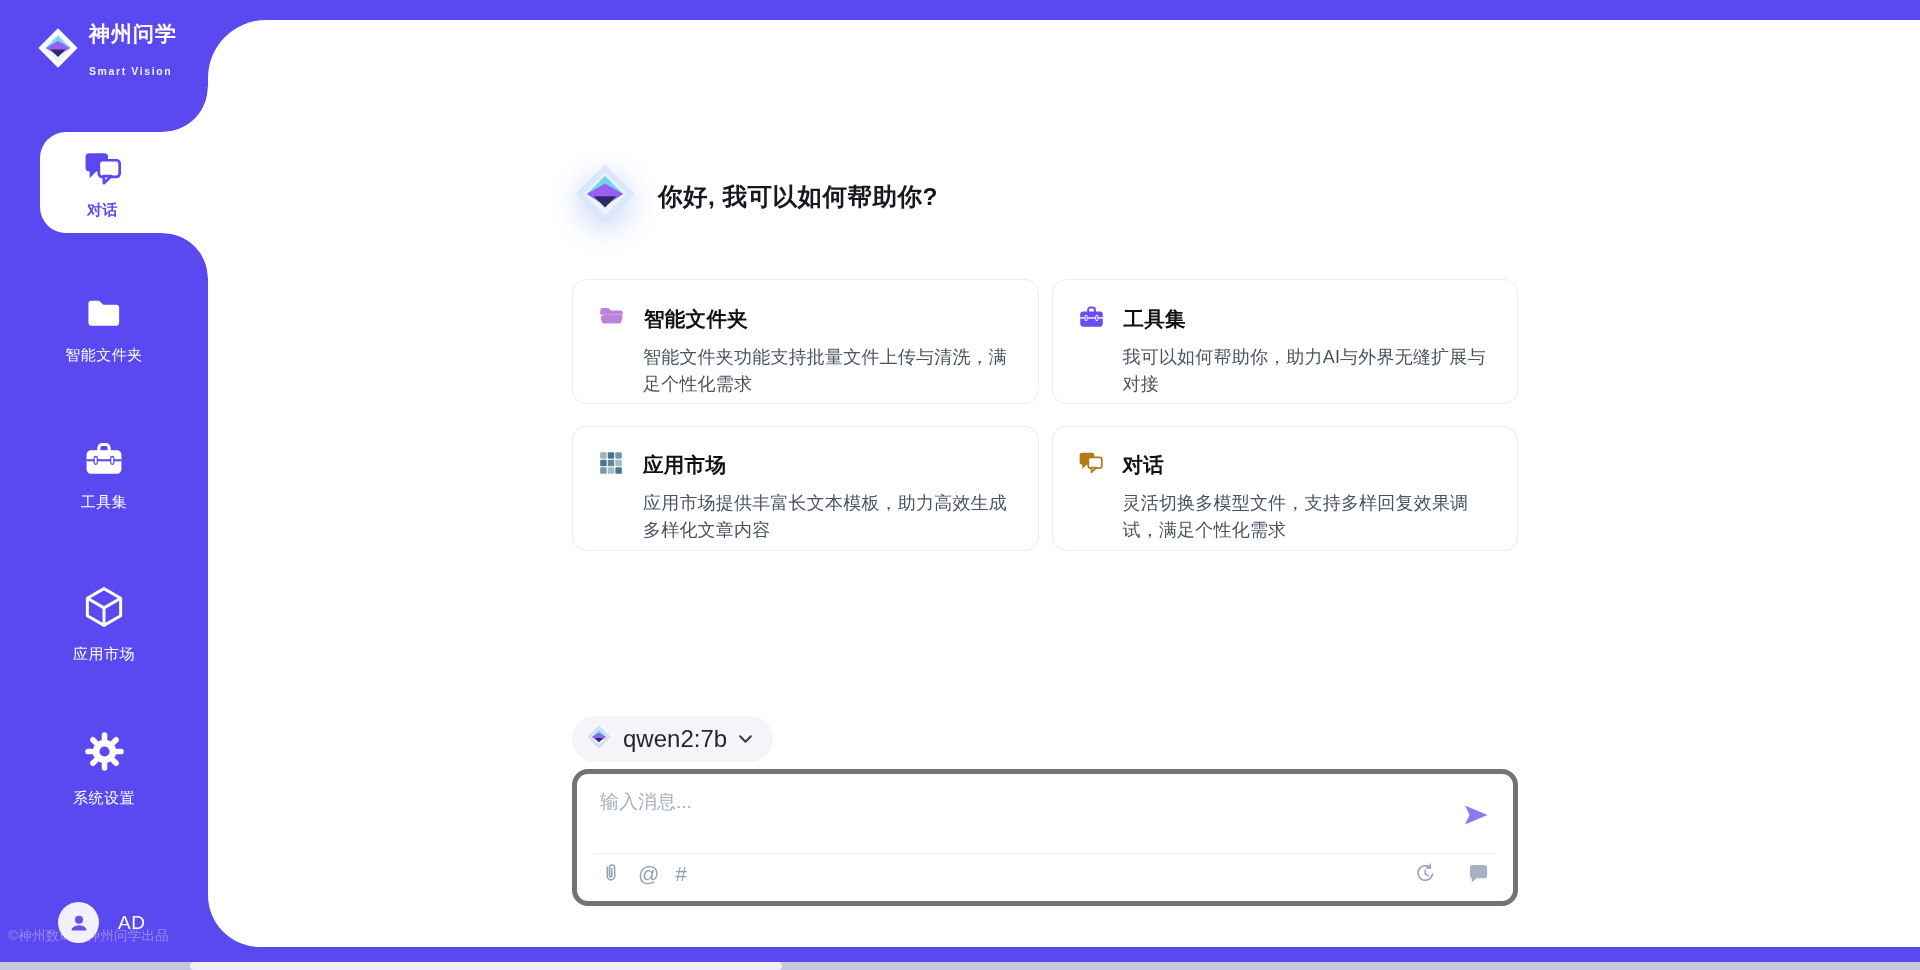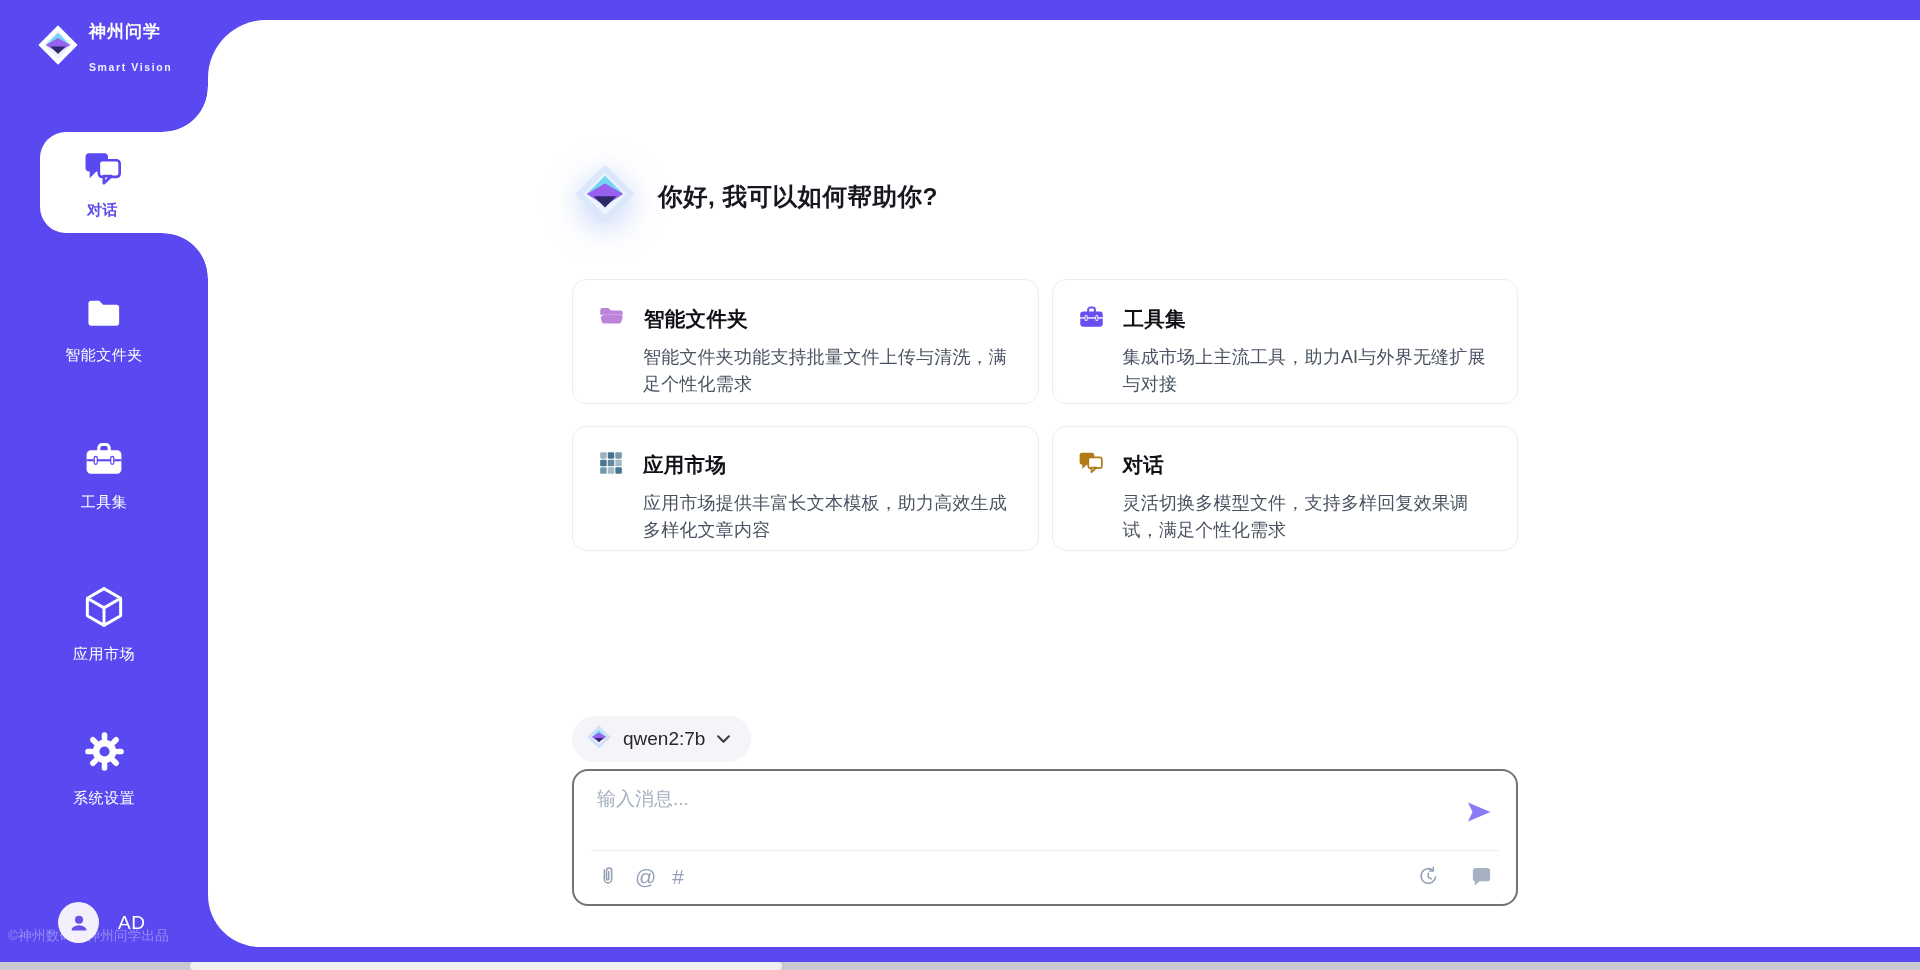--- a/index.html
+++ b/index.html
@@ -7,21 +7,21 @@
   .stage{position:relative;width:1920px;height:970px;background:#5a49f0;overflow:hidden;}
 
   
   .panel{position:absolute;left:208px;top:20px;width:1762px;height:927px;background:#ffffff;
          border-radius:58px 44px 52px 52px;}
 
   
   .sidebar{position:absolute;left:0;top:0;width:208px;height:100%;}
   .brand{position:absolute;left:36px;top:22px;display:flex;align-items:center;gap:9px;}
   .brand-text{display:flex;flex-direction:column;line-height:1.15;}
-  .brand-title{color:#ffffff;font-size:17px;font-weight:700;letter-spacing:1px;}
+  .brand-title{color:#ffffff;font-size:21px;font-weight:700;letter-spacing:1px;}
   .brand-sub{color:#eef0ff;font-size:10.5px;font-weight:600;letter-spacing:1.6px;margin-top:19px;}
 
   .nav-item{position:absolute;left:0;width:208px;display:flex;flex-direction:column;align-items:center;gap:11px;cursor:pointer;}
   .nav-label{color:#ffffff;font-size:15px;font-weight:500;letter-spacing:.5px;}
 
   
   .tab{position:absolute;left:40px;top:132px;width:169px;height:101px;background:#ffffff;
        border-radius:26px 0 0 26px;display:flex;flex-direction:column;align-items:center;
        padding:17px 44px 0 0;gap:8px;cursor:pointer;z-index:2;}
   .tab .nav-label{color:#5a49f0;font-weight:600;}
@@ -43,24 +43,24 @@
   .cards{position:absolute;left:0;top:259px;width:946px;display:grid;
          grid-template-columns:1fr 1fr;gap:22px 13px;}
   .card{height:125px;background:#ffffff;border:1px solid #ebedf3;border-radius:14px;
         padding:23px 24px 0 25px;cursor:pointer;}
   .card-head{display:flex;align-items:center;gap:19px;}
   .card-title{font-size:20.5px;font-weight:700;color:#101016;letter-spacing:.3px;}
   .card-desc{margin:10px 0 0 45px;font-size:18px;color:#4a5362;line-height:27px;letter-spacing:.2px;}
 
   .model-pill{position:absolute;left:0;top:696px;height:46px;display:inline-flex;align-items:center;
               gap:11px;background:#f4f4f9;border-radius:23px;padding:0 20px 0 14px;cursor:pointer;}
-  .model-name{font-size:19px;color:#26262e;font-weight:500;}
+  .model-name{font-size:24px;color:#26262e;font-weight:500;}
 
   .composer{position:absolute;left:0;top:749px;width:946px;height:137px;background:#fff;
-            border:2px solid #737373;border-radius:16px;}
+            border:5px solid #737373;border-radius:16px;}
   .composer textarea{position:absolute;left:0;top:0;width:870px;height:76px;border:none;outline:none;
             resize:none;padding:15px 10px 0 23px;font-size:19px;color:#33343c;background:transparent;}
   .composer textarea::placeholder{color:#a6afc0;}
   .send-btn{position:absolute;right:22px;top:26px;width:30px;height:30px;cursor:pointer;display:flex;align-items:center;justify-content:center;}
   .composer-divider{position:absolute;left:17px;right:17px;top:79px;border-top:1px solid #ededf4;}
   .composer-tools{position:absolute;left:0;right:0;bottom:0;height:56px;display:flex;align-items:center;padding:0 23px;}
   .tool{display:flex;align-items:center;justify-content:center;cursor:pointer;color:#93a0b6;}
   .tool + .tool{margin-left:16px;}
   .glyph-tool{font-size:21px;line-height:1;color:#93a0b6;}
   .tools-right{margin-left:auto;display:flex;align-items:center;gap:15px;}
@@ -113,21 +113,21 @@
                 <rect x="4" y="15" width="40" height="27" rx="5" fill="#6b4ef0"></rect>
                 <rect x="4" y="25.4" width="40" height="2.4" fill="#ffffff"></rect>
                 <rect x="12" y="21.5" width="5" height="10.5" rx="2.4" fill="#ffffff"></rect>
                 <rect x="31" y="21.5" width="5" height="10.5" rx="2.4" fill="#ffffff"></rect>
                 <rect x="13.4" y="23" width="2.2" height="7.5" rx="1.1" fill="#6b4ef0"></rect>
                 <rect x="32.4" y="23" width="2.2" height="7.5" rx="1.1" fill="#6b4ef0"></rect>
               </svg>
             </span>
             <span class="card-title">工具集</span>
           </div>
-          <div class="card-desc">集成市场上主流工具，助力AI与外界无缝扩展与对接</div>
+          <div class="card-desc">我可以如何帮助你，助力AI与外界无缝扩展与对接</div>
         </div>
 
         <div class="card">
           <div class="card-head">
             <span>
               <svg width="26" height="26" viewBox="0 0 48 48" fill="#47758d">
                 <rect x="4" y="4" width="12" height="12" rx="2" opacity=".55"></rect>
                 <rect x="18" y="4" width="12" height="12" rx="2"></rect>
                 <rect x="32" y="4" width="12" height="12" rx="2" opacity=".75"></rect>
                 <rect x="4" y="18" width="12" height="12" rx="2"></rect>

